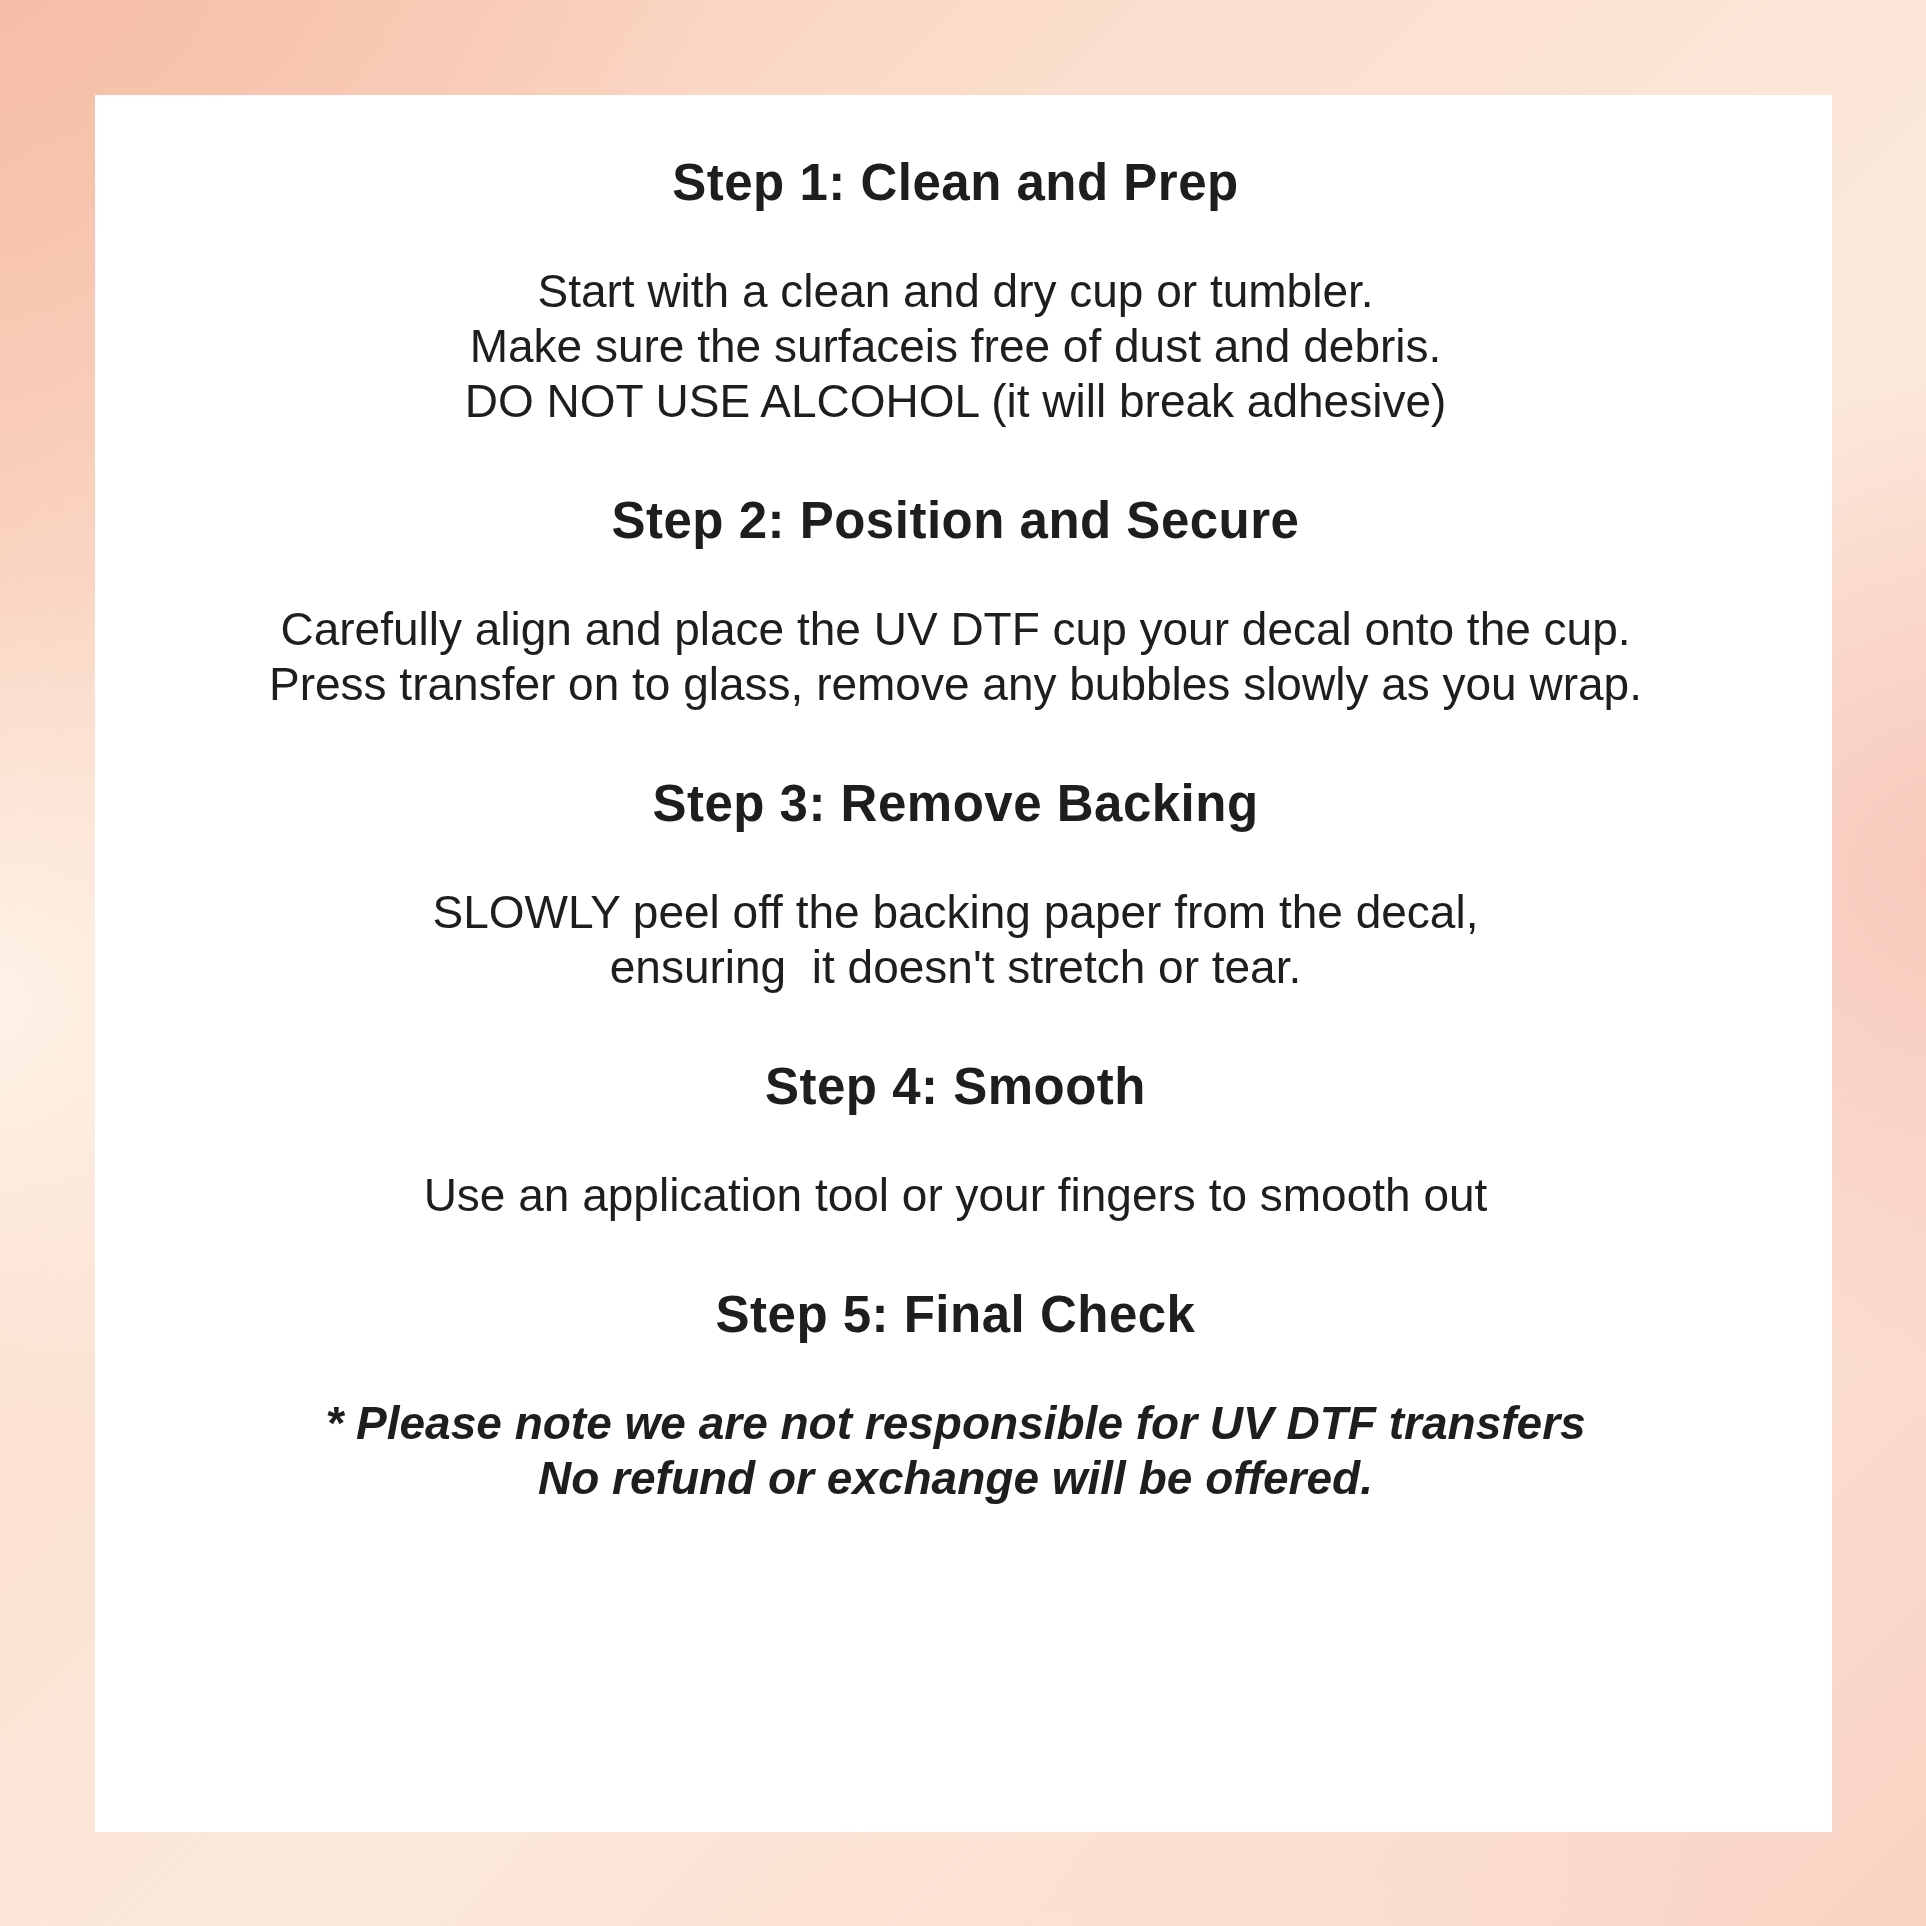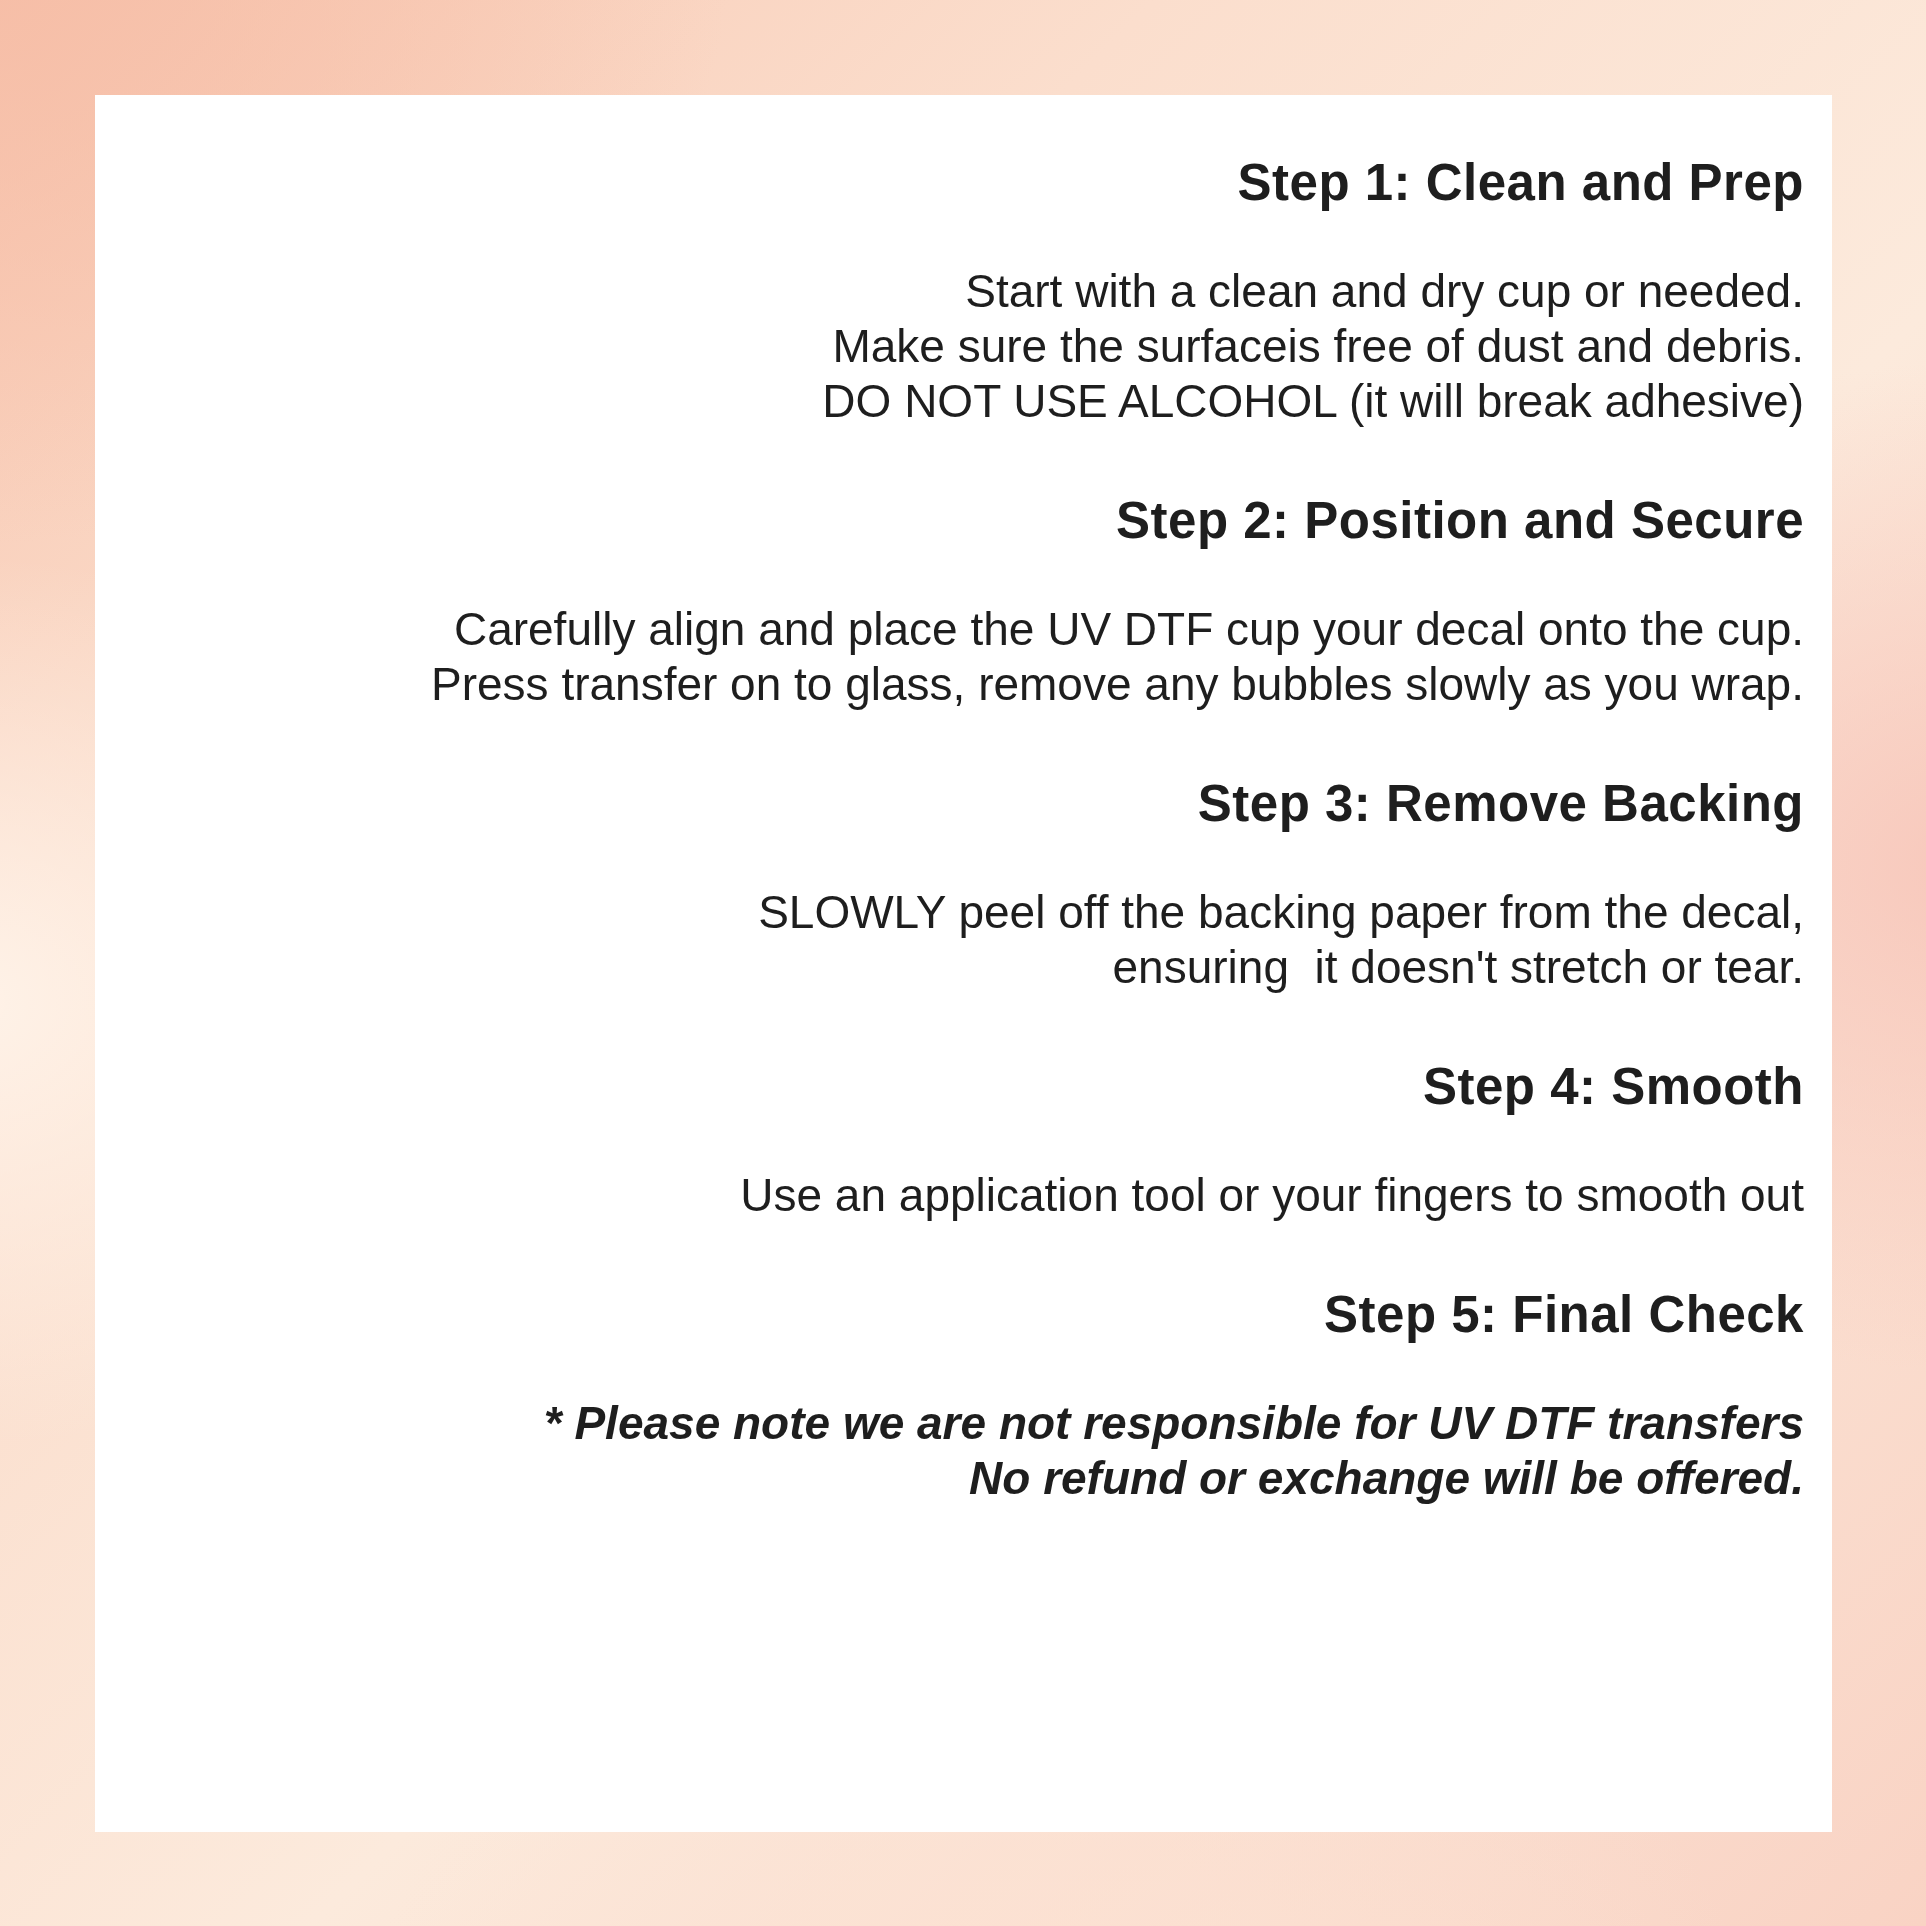--- a/index.html
+++ b/index.html
@@ -13,21 +13,21 @@
       radial-gradient(941px 743px at -2% 52%, rgba(255,244,234,0.95), rgba(255,244,234,0) 60%),
       radial-gradient(1089px 792px at 55% 108%, rgba(252,226,211,0.9), rgba(252,226,211,0) 65%),
       linear-gradient(135deg, #f8c8b2 0%, #fbdecd 30%, #fceadc 58%, #f9d3c4 100%);
     padding: 95px;
   }
   .card {
     width: 100%;
     height: 100%;
     background: #ffffff;
     color: #1e1e1e;
-    text-align: right;
+    text-align: center;
     padding: 61px 28px 24px 12px;
   }
   .step-heading {
     font-size: 51px;
     line-height: 53px;
     font-weight: bold;
     letter-spacing: 0.5px;
     margin-bottom: 55px;
   }
   .body-block { margin-bottom: 65px; }
@@ -40,21 +40,21 @@
   .disclaimer .body-line { font-weight: bold; font-style: italic; }
 </style>
 </head>
 <body>
 
 <div class="card">
 
   <div>
     <div class="step-heading">Step 1: Clean and Prep</div>
     <div class="body-block">
-      <div class="body-line">Start with a clean and dry cup or needed.</div>
+      <div class="body-line">Start with a clean and dry cup or tumbler.</div>
       <div class="body-line">Make sure the surfaceis free of dust and debris.</div>
       <div class="body-line"><span class="bold-inline">DO NOT USE ALCOHOL</span><span> (it will break adhesive)</span></div>
     </div>
   </div>
 
   <div>
     <div class="step-heading">Step 2: Position and Secure</div>
     <div class="body-block">
       <div class="body-line">Carefully align and place the UV DTF cup your decal onto the cup.</div>
       <div class="body-line">Press transfer on to glass, remove any bubbles slowly as you wrap.</div>

